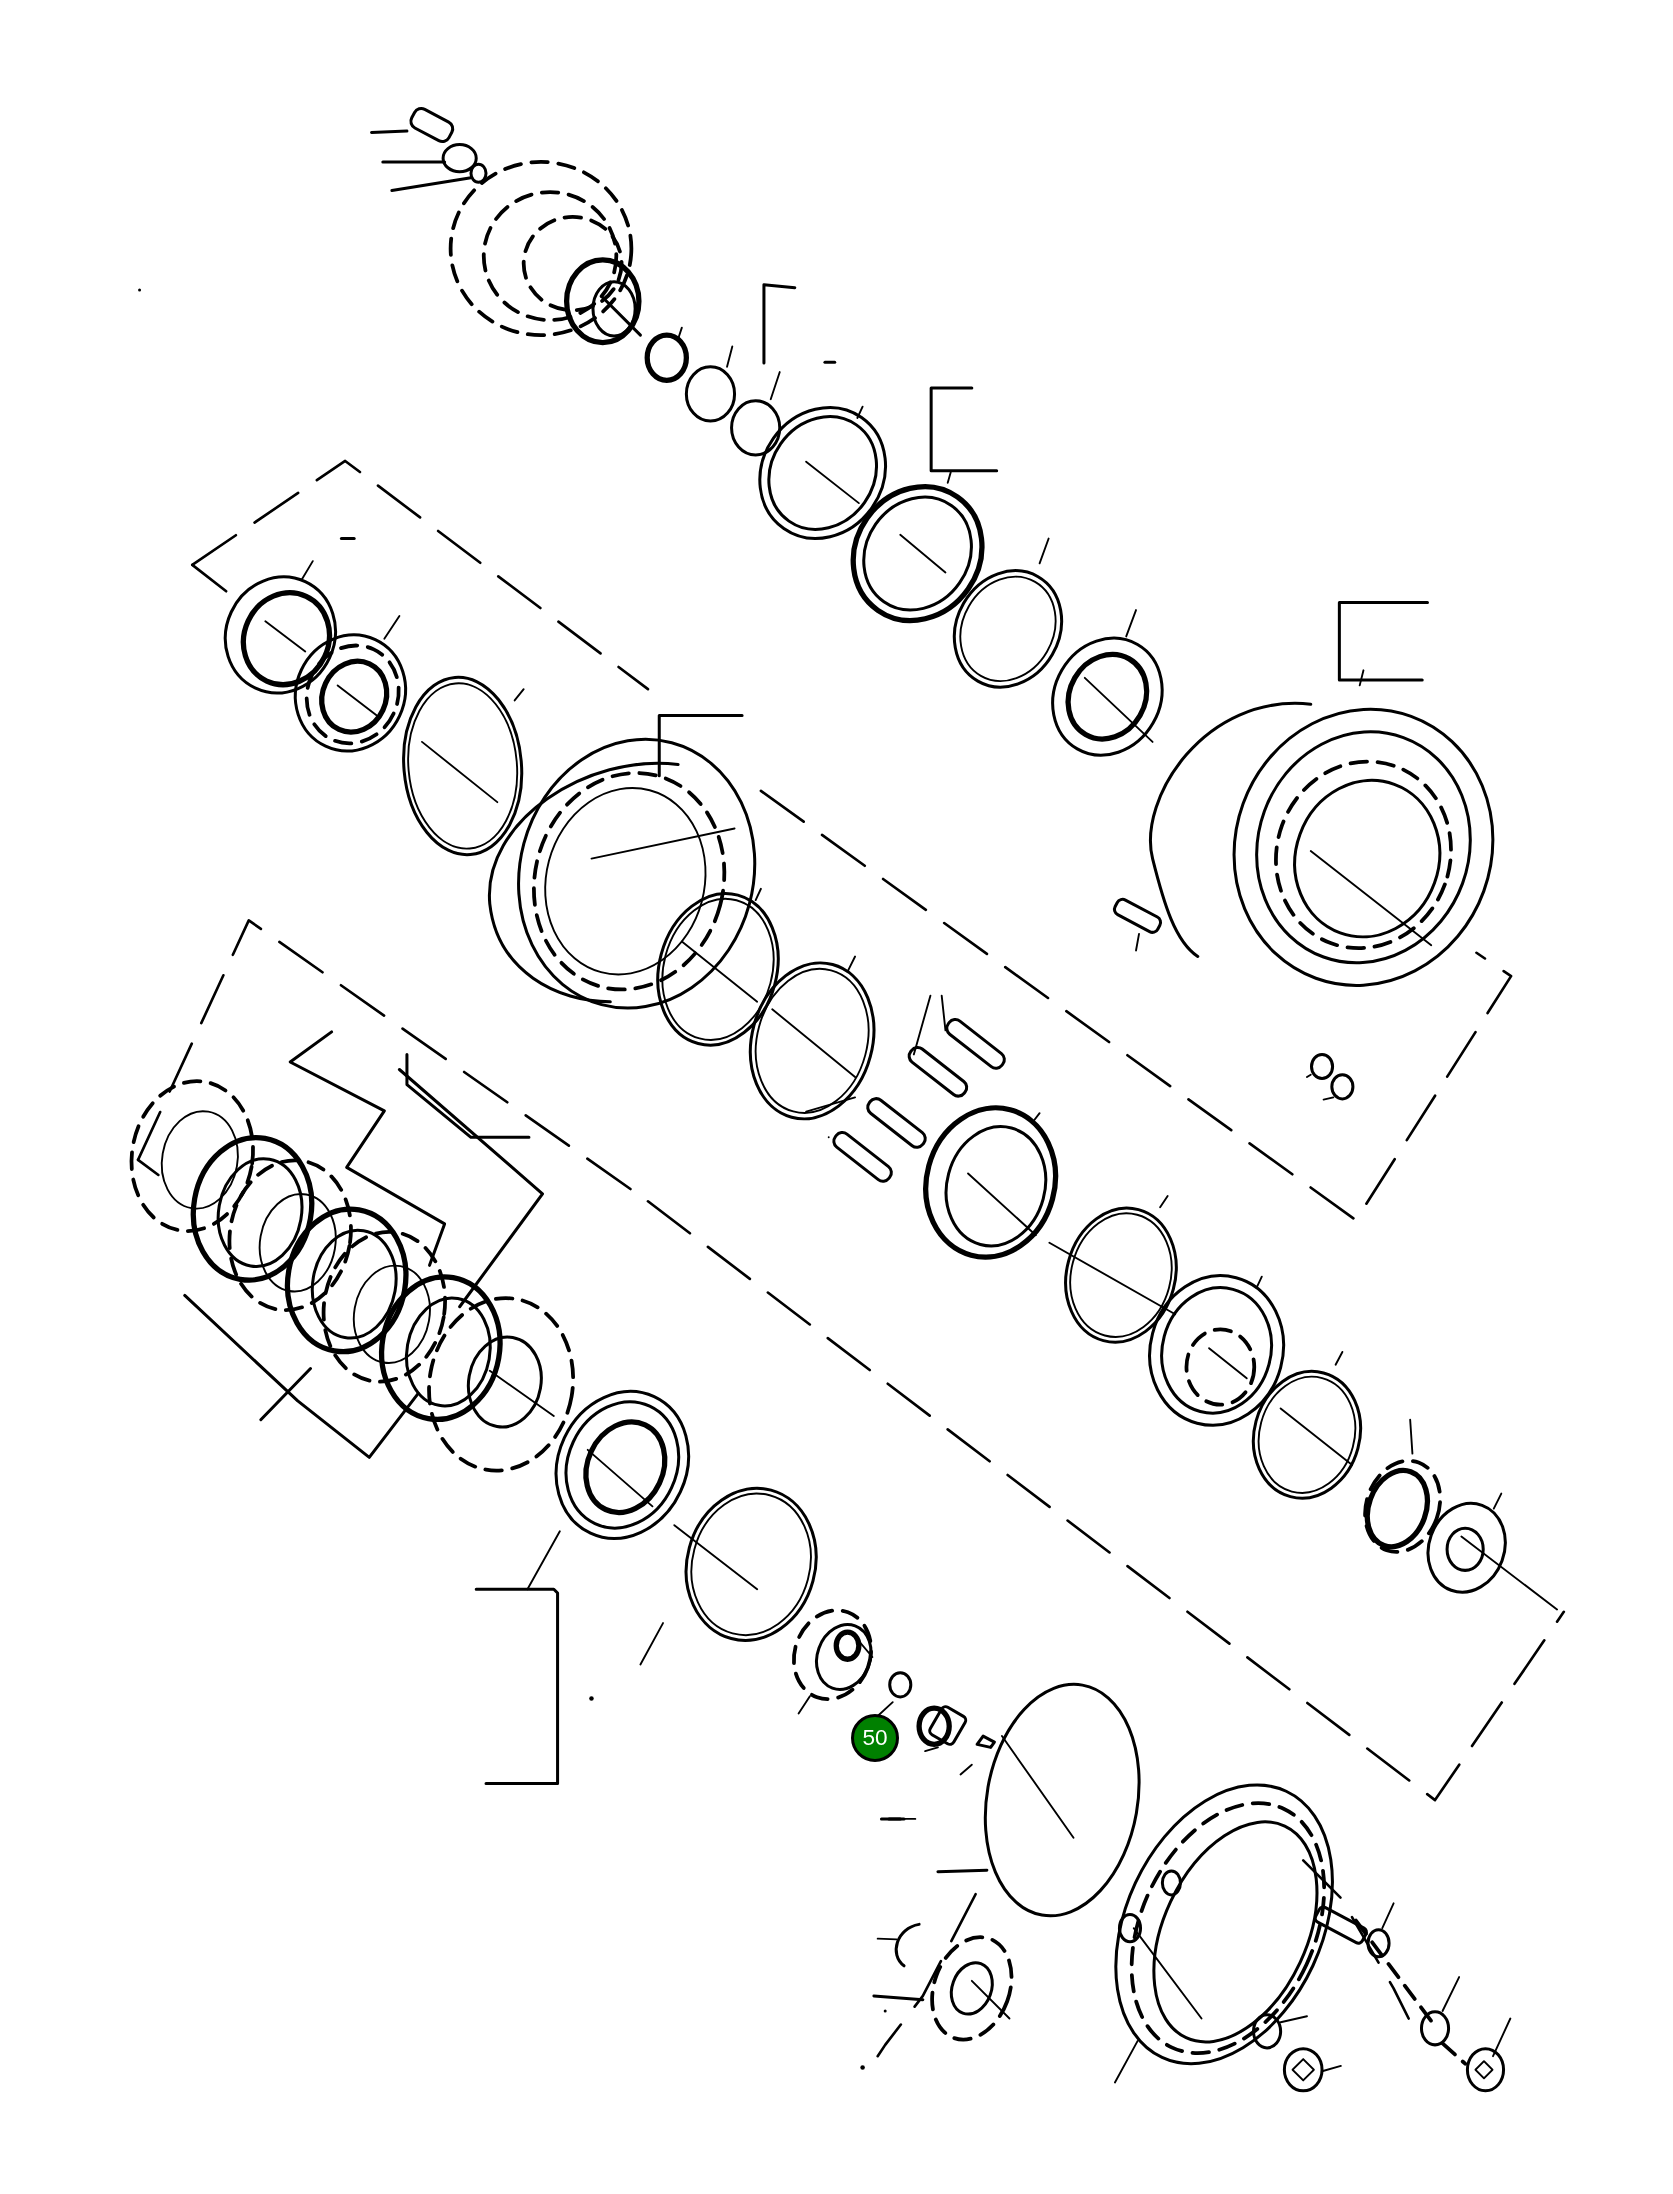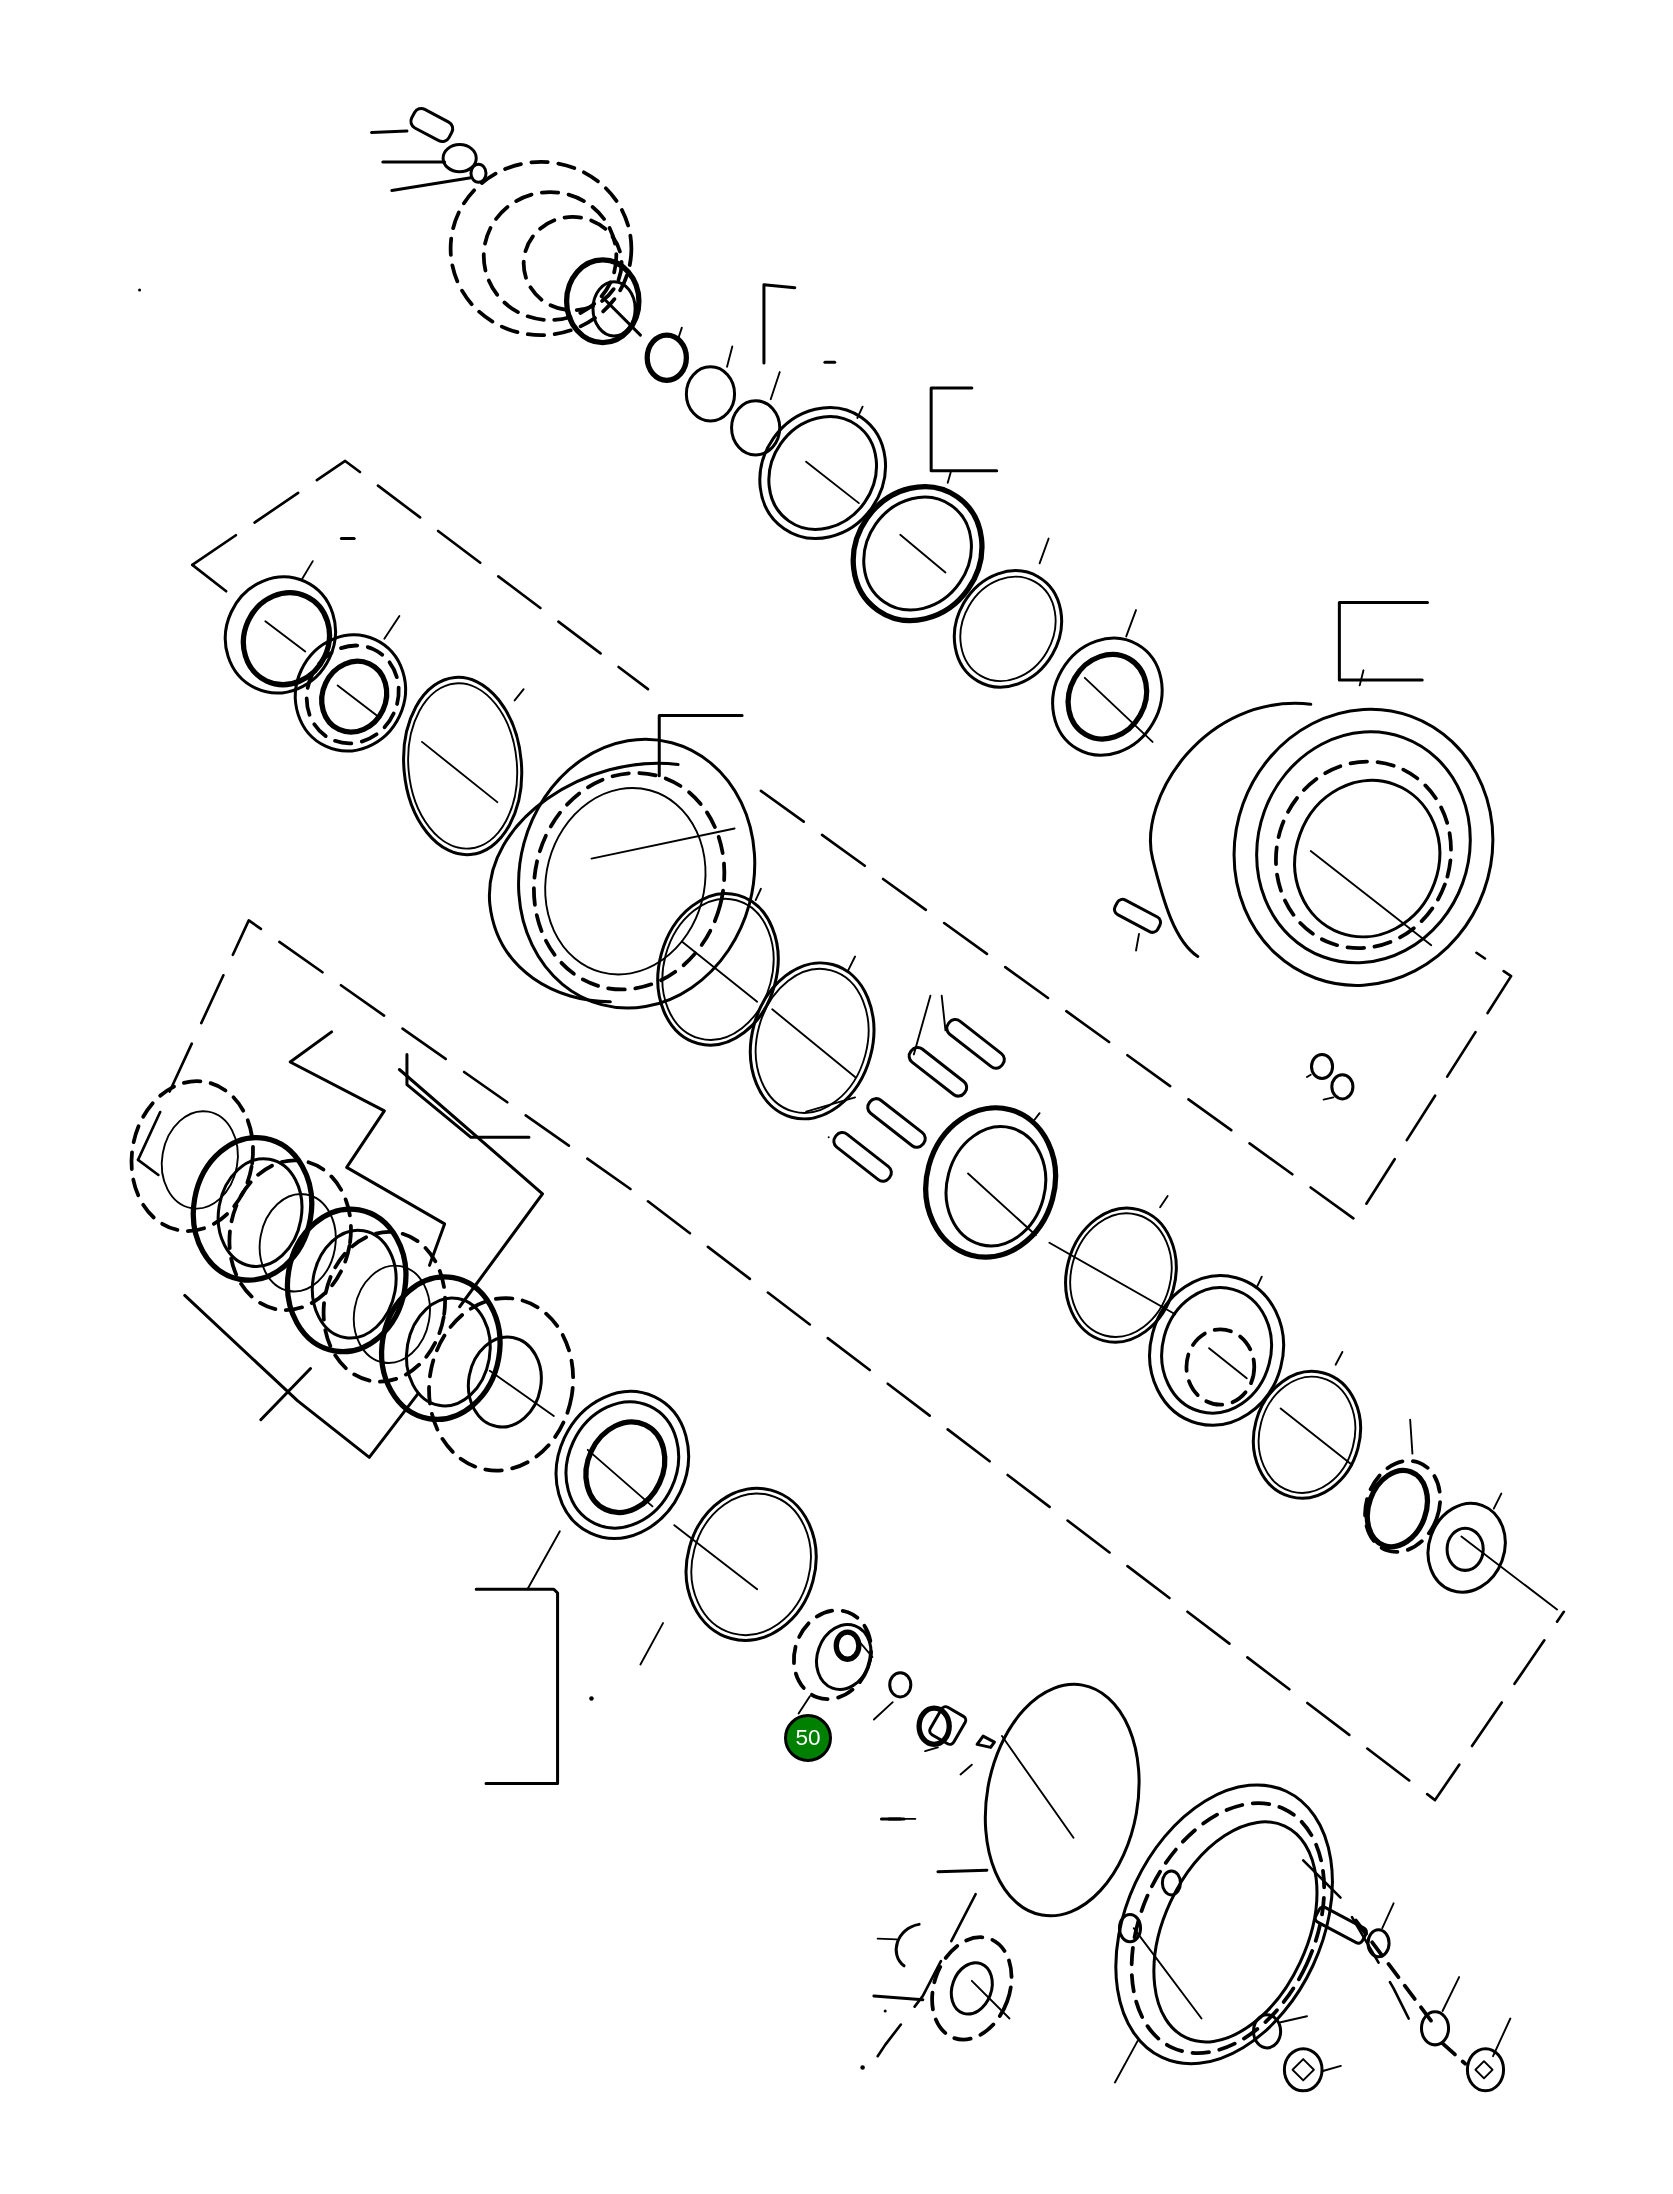--- a/index.html
+++ b/index.html
@@ -314,14 +314,14 @@
     <line class="ln thin" x1="1982" y1="2730" x2="2005" y2="2680"></line>
   </g>
   <path class="ln dashshort" d="M1800 2550 L1905 2690 M1915 2713 L1945 2740"></path>
 
   <circle class="fillblk" cx="185" cy="385" r="2"></circle>
   <circle class="fillblk" cx="785" cy="2255" r="3"></circle>
   <circle class="fillblk" cx="1145" cy="2745" r="3"></circle>
   <circle class="fillblk" cx="1175" cy="2670" r="2"></circle>
 </svg>
 
-<div class="callout-badge" id="callout-50" style="left: 784px; top: 1714px; background: rgb(0, 128, 0); border-color: rgb(0, 0, 0); color: rgb(255, 255, 255);">50</div>
+<div class="callout-badge" id="callout-50" style="left: 851px; top: 1714px; background: rgb(0, 128, 0); border-color: rgb(0, 0, 0); color: rgb(255, 255, 255);">50</div>
 
 
 </body></html>

